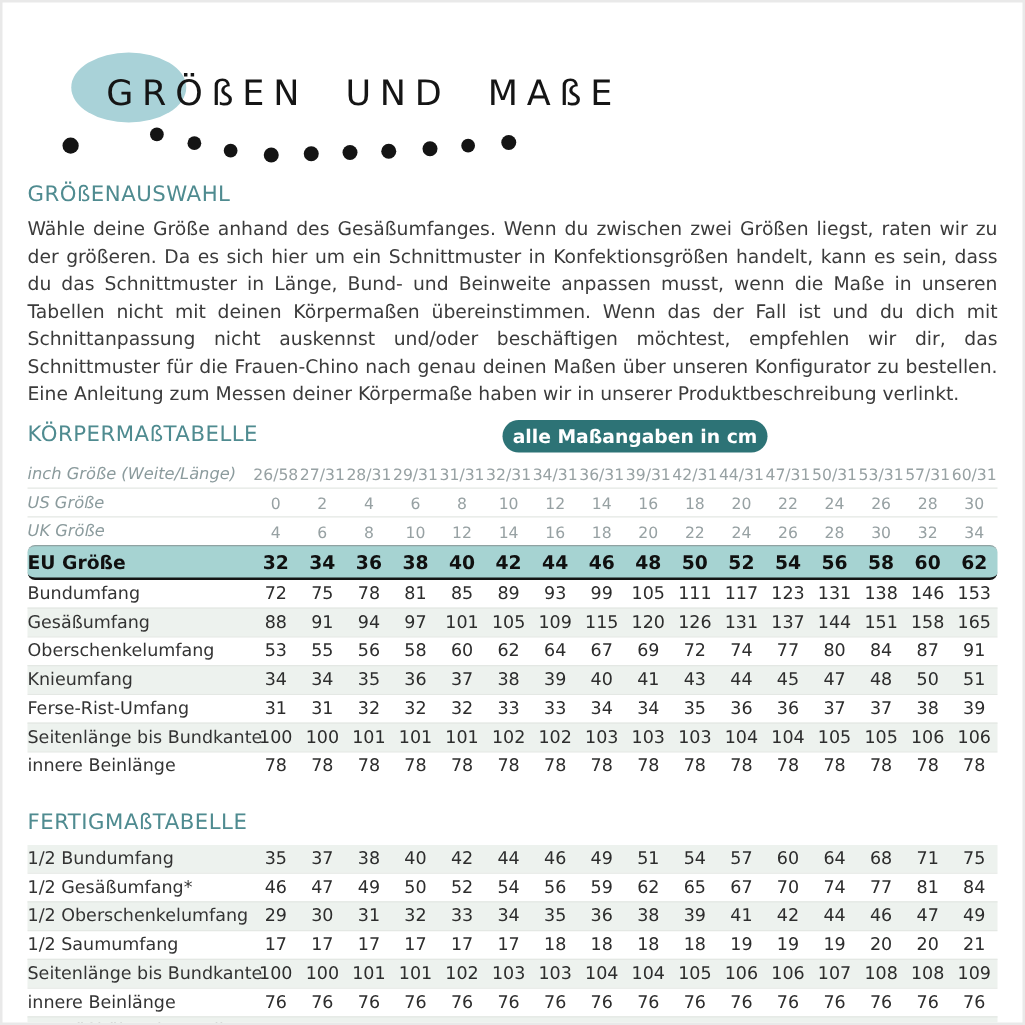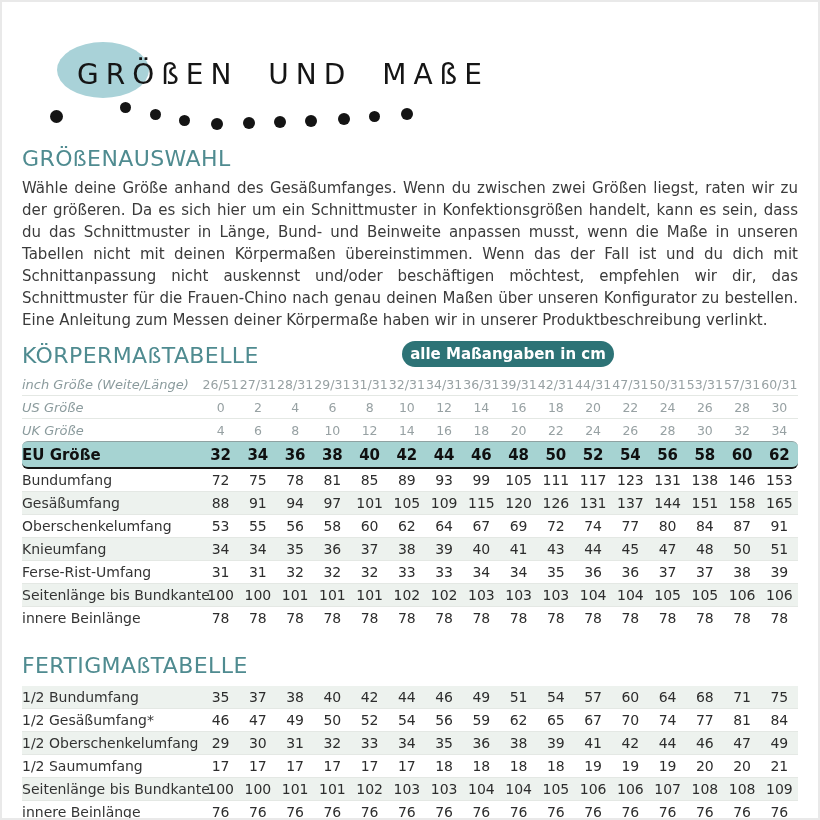--- a/index.html
+++ b/index.html
@@ -17,28 +17,28 @@
   .page{
     width:820px;height:820px;box-sizing:border-box;
     padding:28px 20px 0 20px;border:2px solid #e9e9e9;
     overflow:hidden;background:#fff;position:relative;
   }
 
   
   .title-area{position:relative;margin:16px 0 0 55px;height:54px;}
   .ellipse{position:absolute;left:-20px;top:-4px;width:92px;height:56px;border-radius:50%;background:var(--ellipse);}
   .title{
-    position:relative;margin:0;padding-top:12px;font-size:28px;font-weight:400;
+    position:relative;margin:8px;padding-top:12px;font-size:28px;font-weight:400;
     letter-spacing:7px;word-spacing:14px;color:#151515;
   }
   .dots{display:flex;align-items:flex-start;margin:2px 0 0 28px;height:30px;}
   .dots i{display:block;background:var(--dot);border-radius:50%;flex:0 0 auto;}
 
   
-  .sec-h{margin:14px 0 0;font-size:22px;font-weight:400;letter-spacing:.4px;color:var(--teal-heading);}
+  .sec-h{margin:14px 0 0;font-size:17px;font-weight:400;letter-spacing:.4px;color:var(--teal-heading);}
   .intro p{margin:6px 0 0;font-size:15px;line-height:22px;text-align:justify;color:var(--body-text);}
 
   
   .heading-row{position:relative;margin-top:8px;height:32px;}
   .heading-row .sec-h{position:absolute;left:0;top:4px;margin:0;}
   .badge{
     position:absolute;left:380px;top:2px;width:212px;box-sizing:border-box;
     text-align:center;background:var(--badge-bg);color:#fff;
     font-size:15px;font-weight:bold;padding:4px 0;border-radius:17px;
   }
@@ -101,21 +101,21 @@
   </section>
 
   <section>
     <div class="heading-row">
       <h2 class="sec-h">KÖRPERMAßTABELLE</h2>
       <span class="badge">alle Maßangaben in cm</span>
     </div>
     <div class="table" id="table-koerpermass">
         <div class="trow muted">
           <span class="tlabel">inch Größe (Weite/Länge)</span>
-          <span class="tcell">26/51</span>
+          <span class="tcell">26/58</span>
           <span class="tcell">27/31</span>
           <span class="tcell">28/31</span>
           <span class="tcell">29/31</span>
           <span class="tcell">31/31</span>
           <span class="tcell">32/31</span>
           <span class="tcell">34/31</span>
           <span class="tcell">36/31</span>
           <span class="tcell">39/31</span>
           <span class="tcell">42/31</span>
           <span class="tcell">44/31</span>

